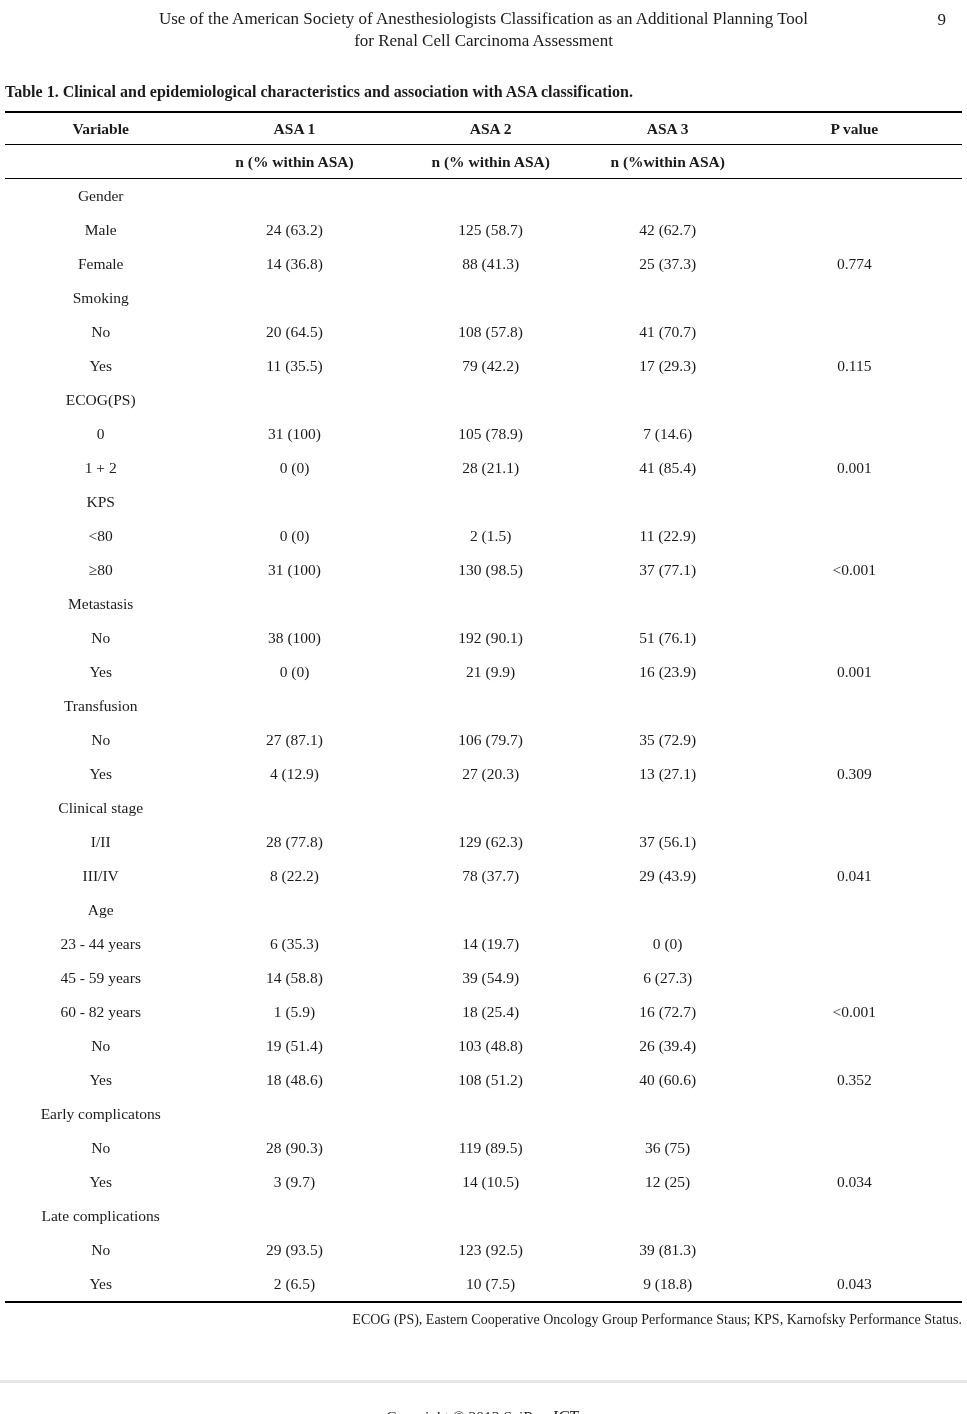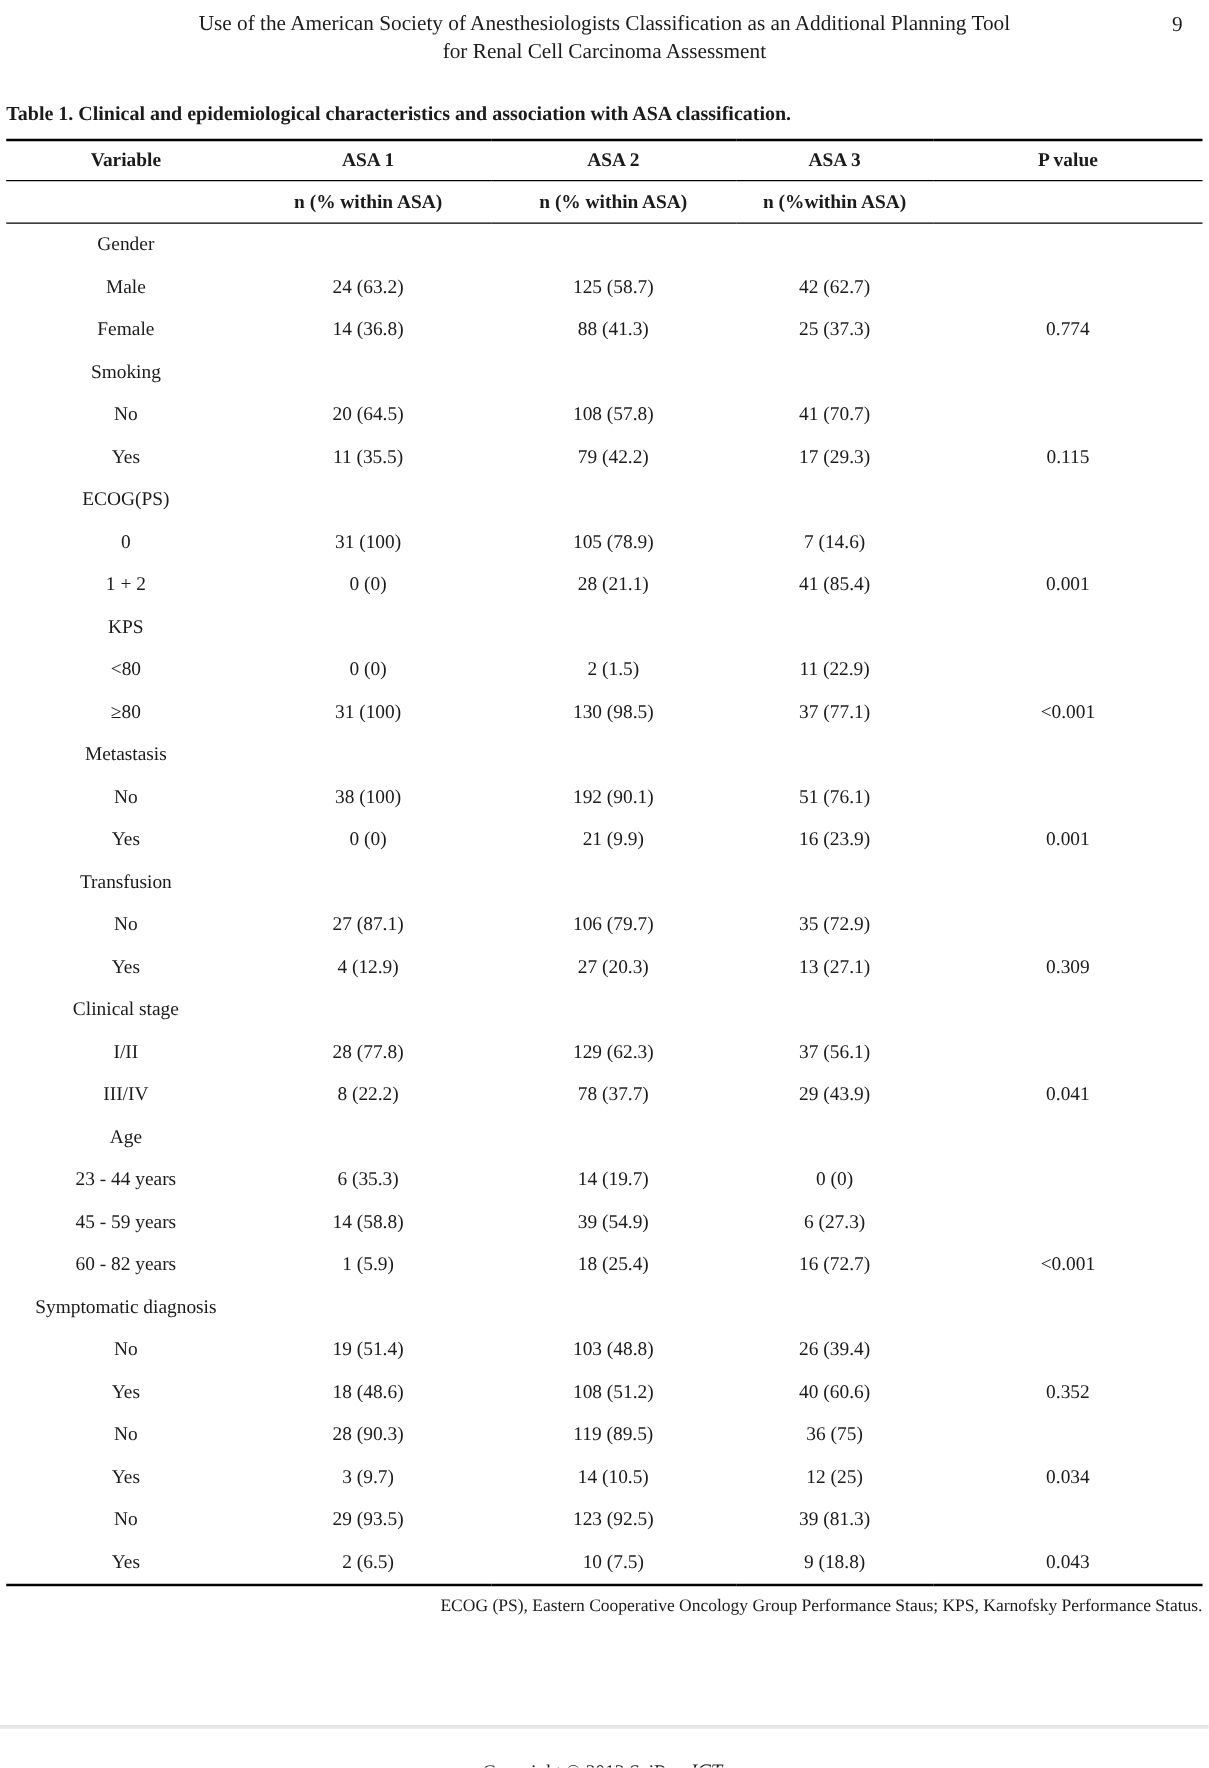--- a/index.html
+++ b/index.html
@@ -307,55 +307,62 @@
     <td></td>
   </tr>
         <tr>
     <td>60 - 82 years</td>
     <td>1 (5.9)</td>
     <td>18 (25.4)</td>
     <td>16 (72.7)</td>
     <td>&lt;0.001</td>
   </tr>
         <tr>
-    <td>Symptomatic diagnosis</td>
-    <td></td>
-    <td></td>
-    <td></td>
-    <td></td>
-  </tr>
-        <tr>
     <td>No</td>
     <td>19 (51.4)</td>
     <td>103 (48.8)</td>
     <td>26 (39.4)</td>
     <td></td>
   </tr>
         <tr>
     <td>Yes</td>
     <td>18 (48.6)</td>
     <td>108 (51.2)</td>
     <td>40 (60.6)</td>
     <td>0.352</td>
   </tr>
         <tr>
+    <td>Early complicatons</td>
+    <td></td>
+    <td></td>
+    <td></td>
+    <td></td>
+  </tr>
+        <tr>
     <td>No</td>
     <td>28 (90.3)</td>
     <td>119 (89.5)</td>
     <td>36 (75)</td>
     <td></td>
   </tr>
         <tr>
     <td>Yes</td>
     <td>3 (9.7)</td>
     <td>14 (10.5)</td>
     <td>12 (25)</td>
     <td>0.034</td>
   </tr>
         <tr>
+    <td>Late complications</td>
+    <td></td>
+    <td></td>
+    <td></td>
+    <td></td>
+  </tr>
+        <tr>
     <td>No</td>
     <td>29 (93.5)</td>
     <td>123 (92.5)</td>
     <td>39 (81.3)</td>
     <td></td>
   </tr>
         <tr>
     <td>Yes</td>
     <td>2 (6.5)</td>
     <td>10 (7.5)</td>

